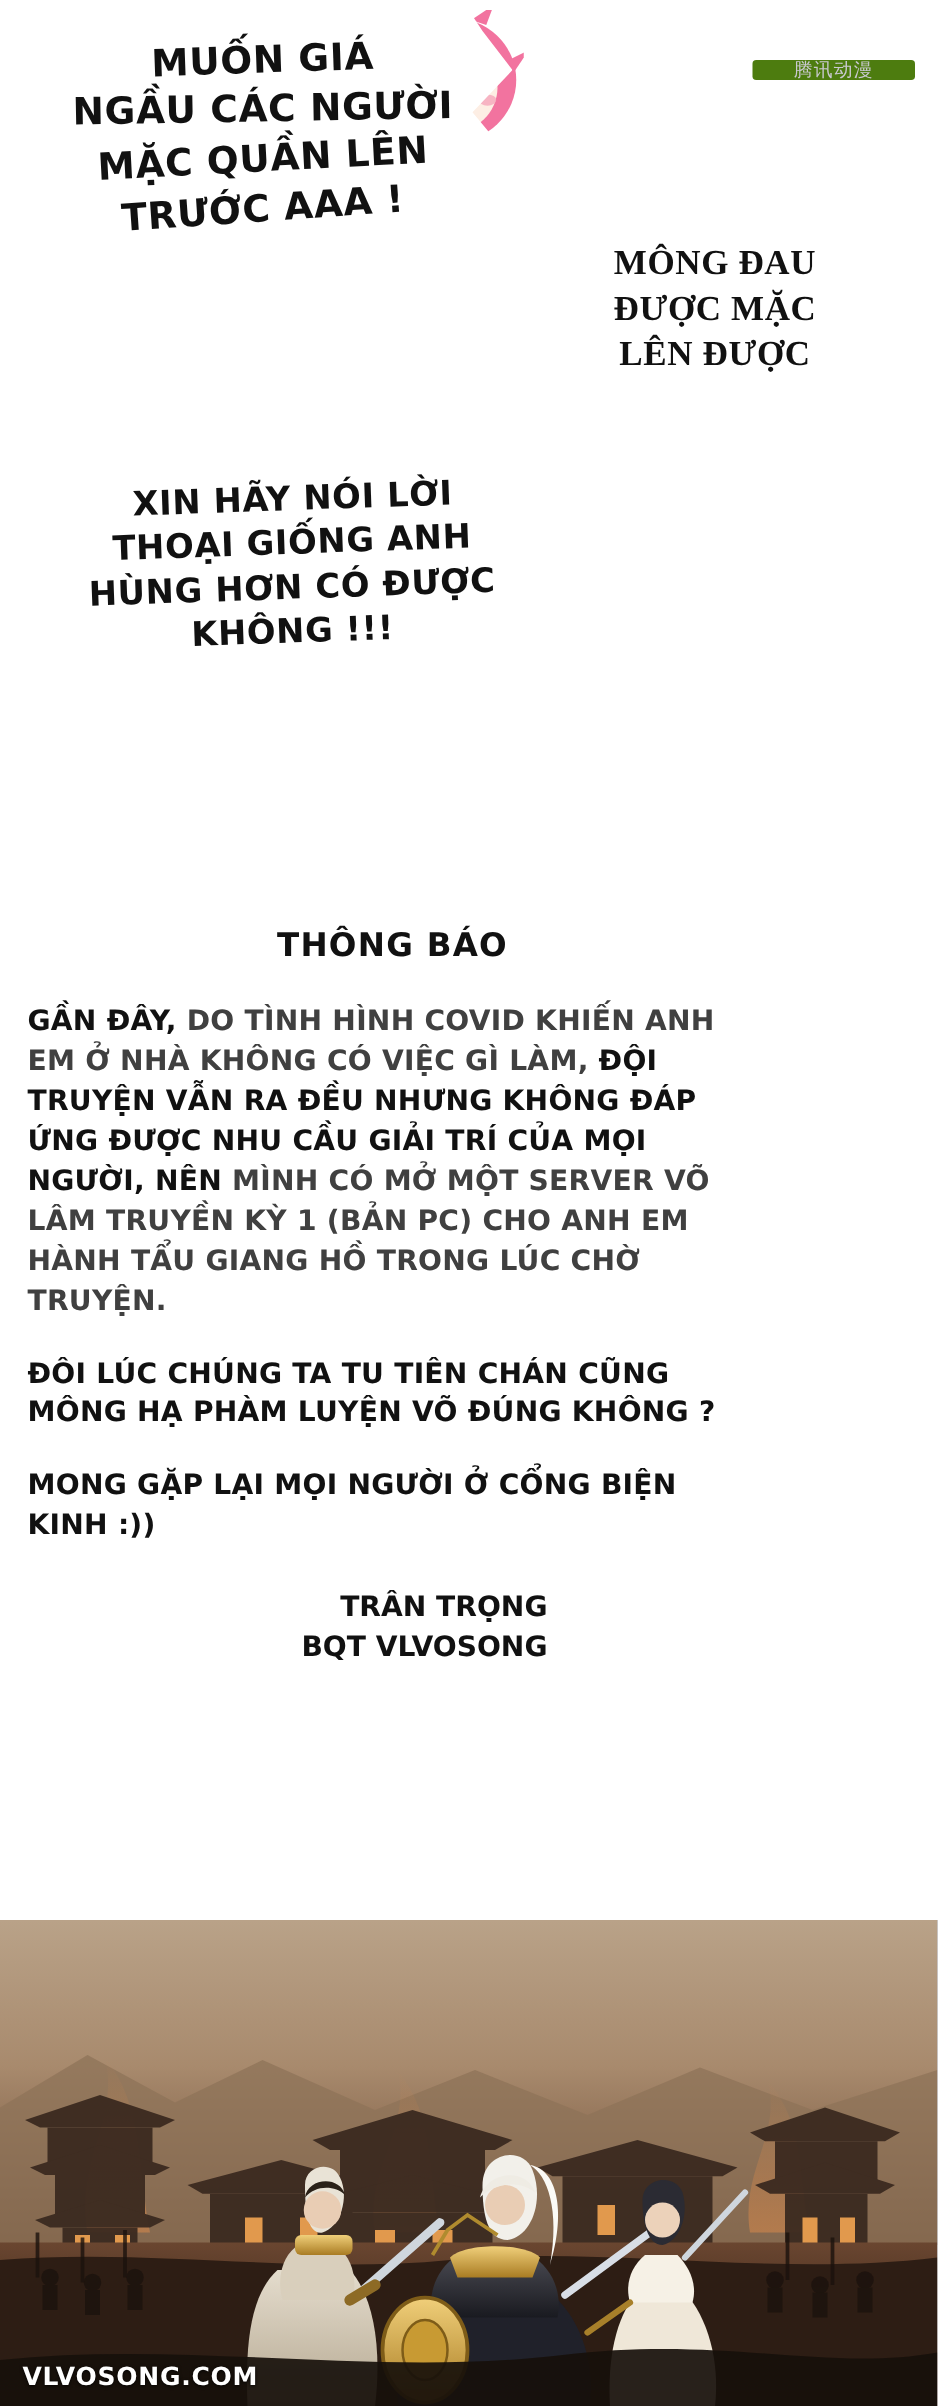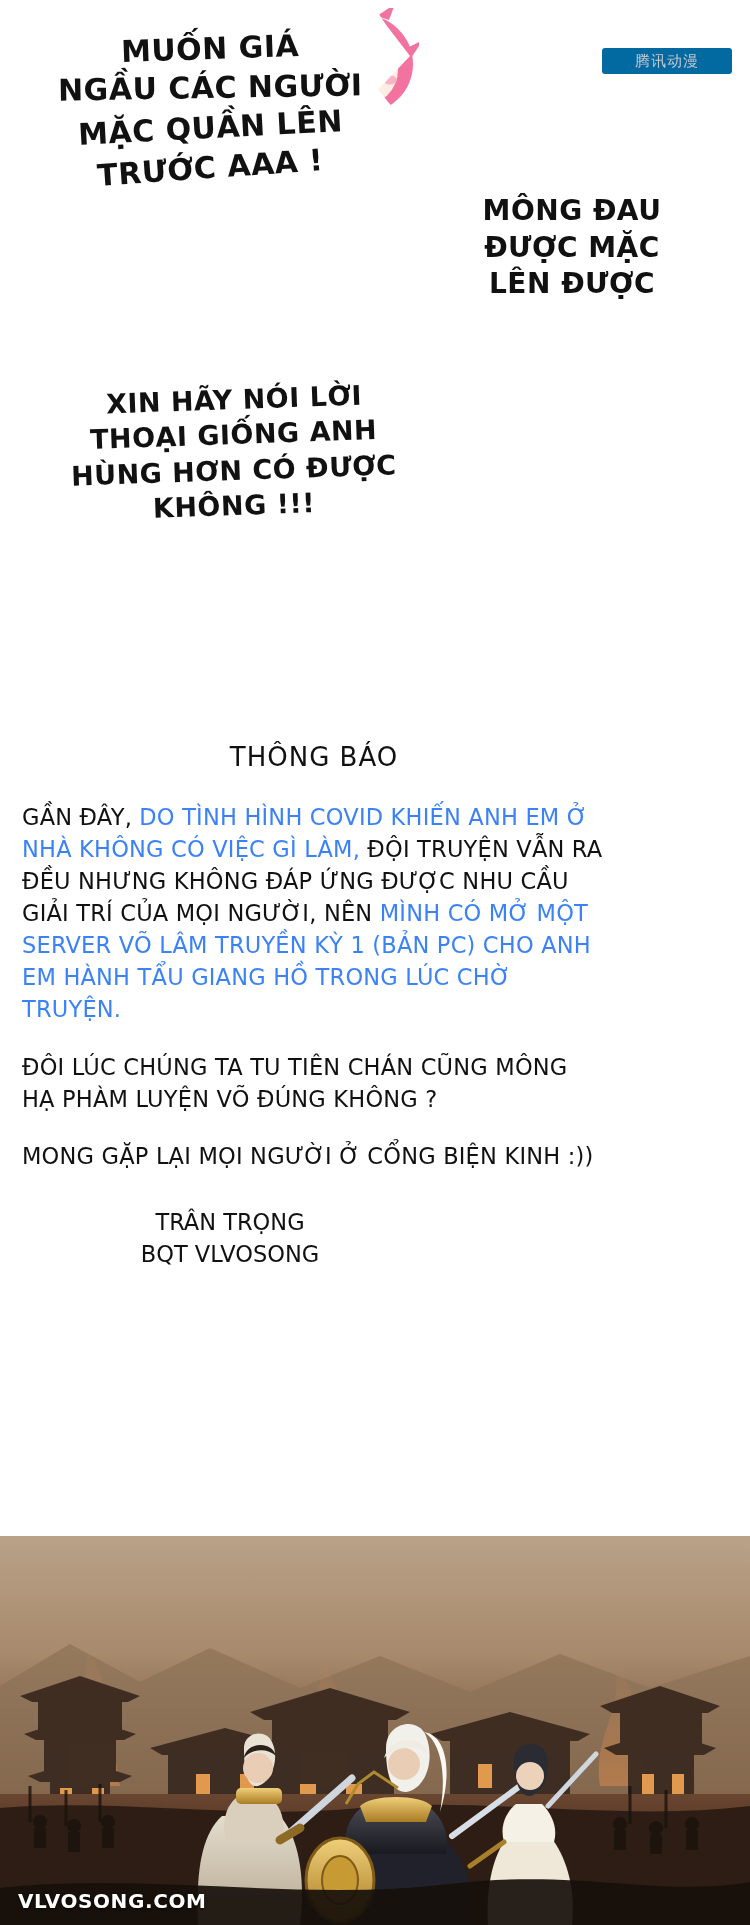--- a/index.html
+++ b/index.html
@@ -25,22 +25,22 @@
     background: #ffffff;
     overflow: hidden;
   }
 
   
   .watermark {
     position: absolute;
     right: 18px;
     top: 48px;
     width: 130px;
-    height: 26px;
-    background: #0369a1;
+    height: 16px;
+    background: #4d7c0f;
     border-radius: 3px;
     color: #c9c9cf;
     font-size: 15px;
     letter-spacing: 1px;
     display: flex;
     align-items: center;
     justify-content: center;
     font-family: "DejaVu Sans", sans-serif;
   }
 
@@ -90,20 +90,21 @@
     display: flex;
     flex-direction: column;
     justify-content: center;
     align-items: center;
     background: #fff;
     clip-path: polygon(
       10% 6%, 26% 0%, 44% 7%, 62% 0%, 80% 7%, 94% 2%, 100% 20%,
       95% 38%, 100% 56%, 94% 74%, 99% 90%, 82% 94%, 64% 100%,
       46% 93%, 28% 100%, 12% 92%, 0% 80%, 6% 62%, 0% 44%, 5% 24%
     );
+    font-family: Liberation Serif, serif;
   }
 
   
   #bubble-request {
     left: 54px;
     top: 272px;
     width: 360px;
     height: 290px;
     font-size: 27px;
     display: flex;
@@ -142,38 +143,38 @@
 
   
   .announcement {
     position: absolute;
     left: 0;
     top: 712px;
     width: 628px;
     padding: 0 22px;
     box-sizing: border-box;
     font-family: "DejaVu Sans", sans-serif;
-    font-weight: normal;
+    font-weight: bold;
     color: #111;
   }
   .ann-title {
     text-align: center;
     font-size: 26px;
     letter-spacing: 1px;
     margin: 30px 0 30px 0;
   }
   .ann-p {
     font-size: 22.5px;
     line-height: 1.42;
     margin: 0 0 26px 0;
     letter-spacing: 0.2px;
   }
-  .hl { color: #3b82f6; margin-top: 15px; }
+  .hl { color: #404040; margin-top: 15px; }
   .ann-sign {
-    text-align: center;
+    text-align: right;
     font-size: 22.5px;
     line-height: 1.42;
     margin-top: 34px;
     padding-right: 168px;
   }
 
   
   .artwork {
     position: absolute;
     left: 0;

